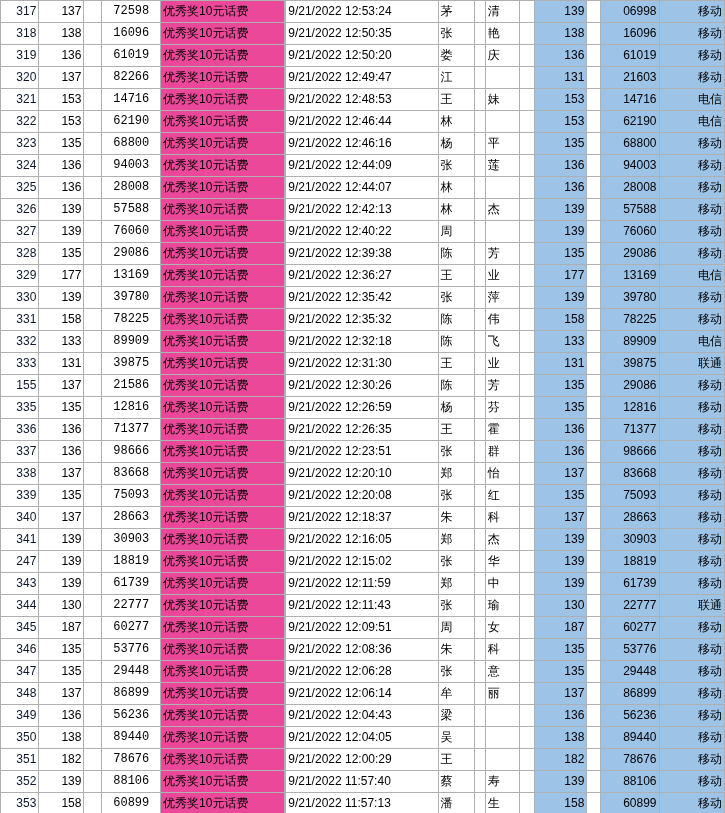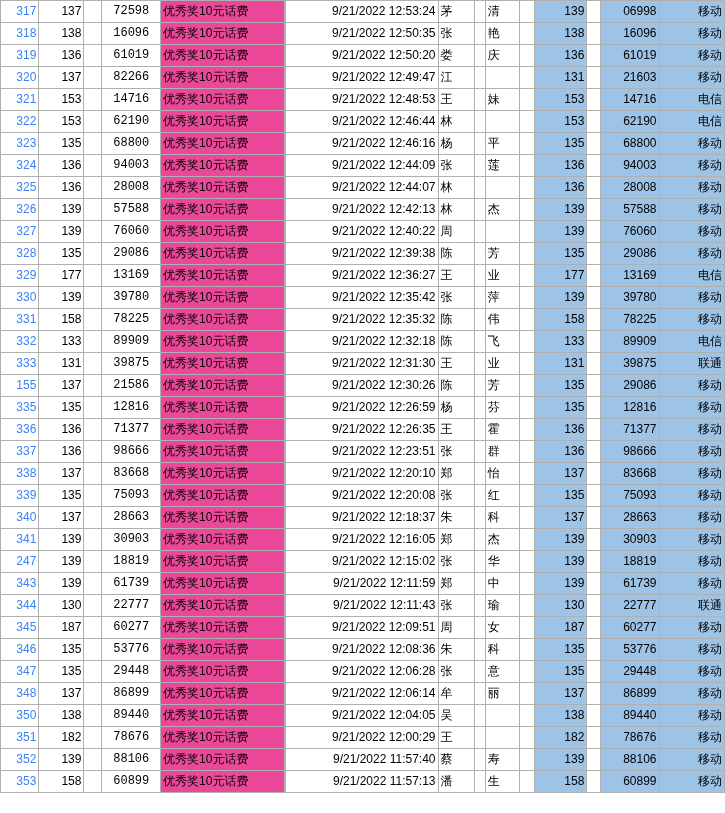--- a/index.html
+++ b/index.html
@@ -41,21 +41,21 @@
   col.c-i     { width: 30px; }
   col.c-j     { width: 14px; }
   col.c-k     { width: 46px; }
   col.c-l     { width: 12px; }
   col.c-m     { width: 52px; }
   col.c-n     { width: 58px; }
 
   td.rowhdr {
     text-align: right;
     background: #ffffff;
-    color: #3b82f6;
+    color: #0f172a;
     padding-right: 3px;
   }
   td.num {
     text-align: right;
     padding-right: 3px;
   }
   td.numl {
     text-align: center;
     padding-left: 3px;
     font-family: Liberation Mono, monospace;
@@ -65,21 +65,21 @@
     border-left: 1px solid #5b9bd5;
     border-right: 1px solid #5b9bd5;
     padding: 0;
   }
   td.prize {
     background: #ec4899;
     text-align: left;
     padding-left: 2px;
   }
   td.date {
-    text-align: right;
+    text-align: left;
   }
   td.thin {
     padding: 0;
   }
   td.name1 {
     text-align: left;
     padding-left: 3px;
   }
   td.name2 {
     text-align: left;
@@ -656,20 +656,37 @@
         <td class="name1">牟</td>
         <td class="thin"></td>
         <td class="name2">丽</td>
         <td class="thin"></td>
         <td class="hi">137</td>
         <td class="thin"></td>
         <td class="hi">86899</td>
         <td class="carrier">移动</td>
       </tr>
       <tr>
+        <td class="rowhdr">349</td>
+        <td class="num">136</td>
+        <td class="thin"></td>
+        <td class="numl">56236</td>
+        <td class="prize">优秀奖10元话费</td>
+        <td class="band"></td>
+        <td class="date">9/21/2022 12:04:43</td>
+        <td class="name1">梁</td>
+        <td class="thin"></td>
+        <td class="name2"></td>
+        <td class="thin"></td>
+        <td class="hi">136</td>
+        <td class="thin"></td>
+        <td class="hi">56236</td>
+        <td class="carrier">移动</td>
+      </tr>
+      <tr>
         <td class="rowhdr">350</td>
         <td class="num">138</td>
         <td class="thin"></td>
         <td class="numl">89440</td>
         <td class="prize">优秀奖10元话费</td>
         <td class="band"></td>
         <td class="date">9/21/2022 12:04:05</td>
         <td class="name1">吴</td>
         <td class="thin"></td>
         <td class="name2"></td>

